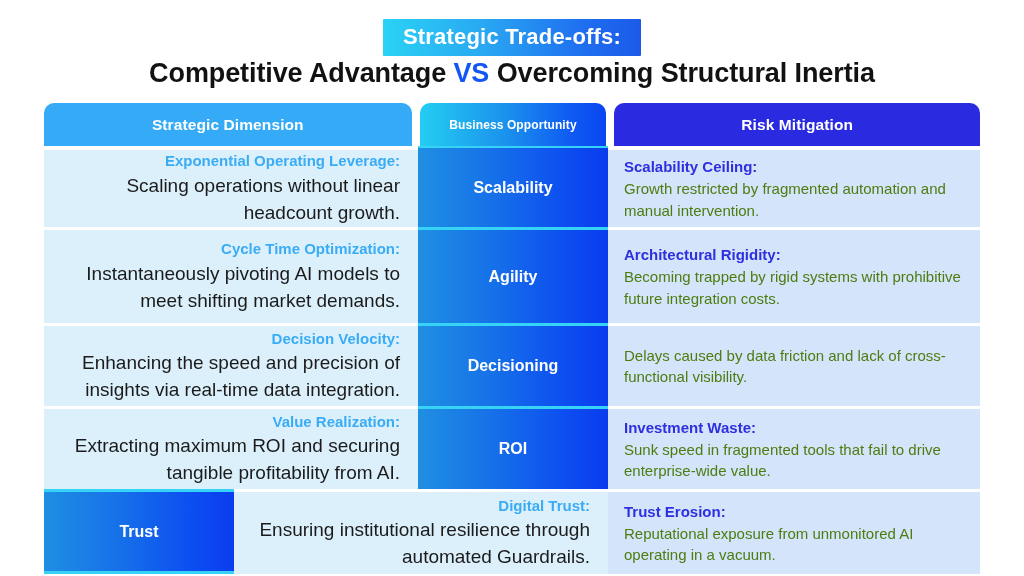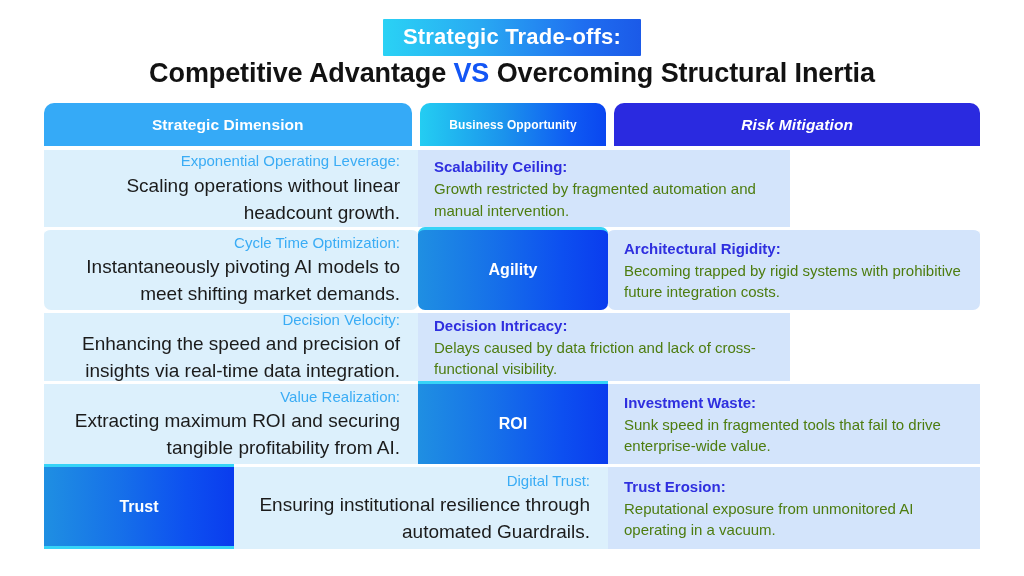--- a/index.html
+++ b/index.html
@@ -91,21 +91,20 @@
     width: 190px;
     margin-left: 0px;
     background: linear-gradient(90deg, #24cdf2 0%, #1b93ec 45%, #0f5cf3 80%, #0a46f0 100%);
     border-radius: 10px 10px 0 0;
     font-size: 12px;
   }
   .th-right {
     width: 372px;
     background: #2a2ae0;
     border-radius: 10px 10px 0 0;
-    font-style: italic;
   }
 
   .tbody {
     display: block;
   }
   .row {
     display: flex;
     align-items: stretch;
   }
 
@@ -145,29 +144,29 @@
     padding: 10px 16px 10px 16px;
     border-top: 3px solid #ffffff;
   }
   .row:first-child .cell-right { border-top: 4px solid #ffffff; }
 
   .cell-mid-last {
     border-bottom: 3px solid #36d3f7;
   }
 
   .r1 .cell-left, .r1 .cell-right, .r1 .cell-mid { height: 81px; }
-  .r2 .cell-left, .r2 .cell-right, .r2 .cell-mid { height: 83px; border-radius: 7px; }
-  .r3 .cell-left, .r3 .cell-right, .r3 .cell-mid { height: 71px; }
+  .r2 .cell-left, .r2 .cell-right, .r2 .cell-mid { height: 96px; }
+  .r3 .cell-left, .r3 .cell-right, .r3 .cell-mid { height: 83px; }
   .r4 .cell-left, .r4 .cell-right, .r4 .cell-mid { height: 83px; }
   .r5 .cell-left, .r5 .cell-right, .r5 .cell-mid { height: 85px; }
 
   .lead-left {
     display: block;
     color: #3aacf5;
-    font-weight: normal;
+    font-weight: bold;
     font-size: 15px;
     line-height: 1.42;
     margin-bottom: 1px;
   }
   .body-left {
     display: block;
     color: #1b1b1b;
     font-size: 19px;
     line-height: 1.42;
   }
@@ -208,20 +207,21 @@
       <div class="th th-right">Risk Mitigation</div>
     </div>
 
     <div class="tbody">
 
       <div class="row r1">
         <div class="cell cell-left">
           <span class="lead-left">Exponential Operating Leverage:</span>
           <span class="body-left">Scaling operations without linear headcount growth.</span>
         </div>
+        <div class="cell cell-mid">Scalability</div>
         <div class="cell cell-right">
           <span class="lead-right">Scalability Ceiling:</span>
           <span class="body-right">Growth restricted by fragmented automation and manual intervention.</span>
         </div>
       </div>
 
       <div class="row r2">
         <div class="cell cell-left">
           <span class="lead-left">Cycle Time Optimization:</span>
           <span class="body-left">Instantaneously pivoting AI models to meet shifting market demands.</span>
@@ -231,22 +231,22 @@
           <span class="lead-right">Architectural Rigidity:</span>
           <span class="body-right">Becoming trapped by rigid systems with prohibitive future integration costs.</span>
         </div>
       </div>
 
       <div class="row r3">
         <div class="cell cell-left">
           <span class="lead-left">Decision Velocity:</span>
           <span class="body-left">Enhancing the speed and precision of insights via real-time data integration.</span>
         </div>
-        <div class="cell cell-right">
-          <span class="lead-right">Decision Intricacy:</span>
+        <div class="cell cell-mid">Decisioning</div>
+        <div class="cell cell-right">
           <span class="body-right">Delays caused by data friction and lack of cross-functional visibility.</span>
         </div>
       </div>
 
       <div class="row r4">
         <div class="cell cell-left">
           <span class="lead-left">Value Realization:</span>
           <span class="body-left">Extracting maximum ROI and securing tangible profitability from AI.</span>
         </div>
         <div class="cell cell-mid">ROI</div>

